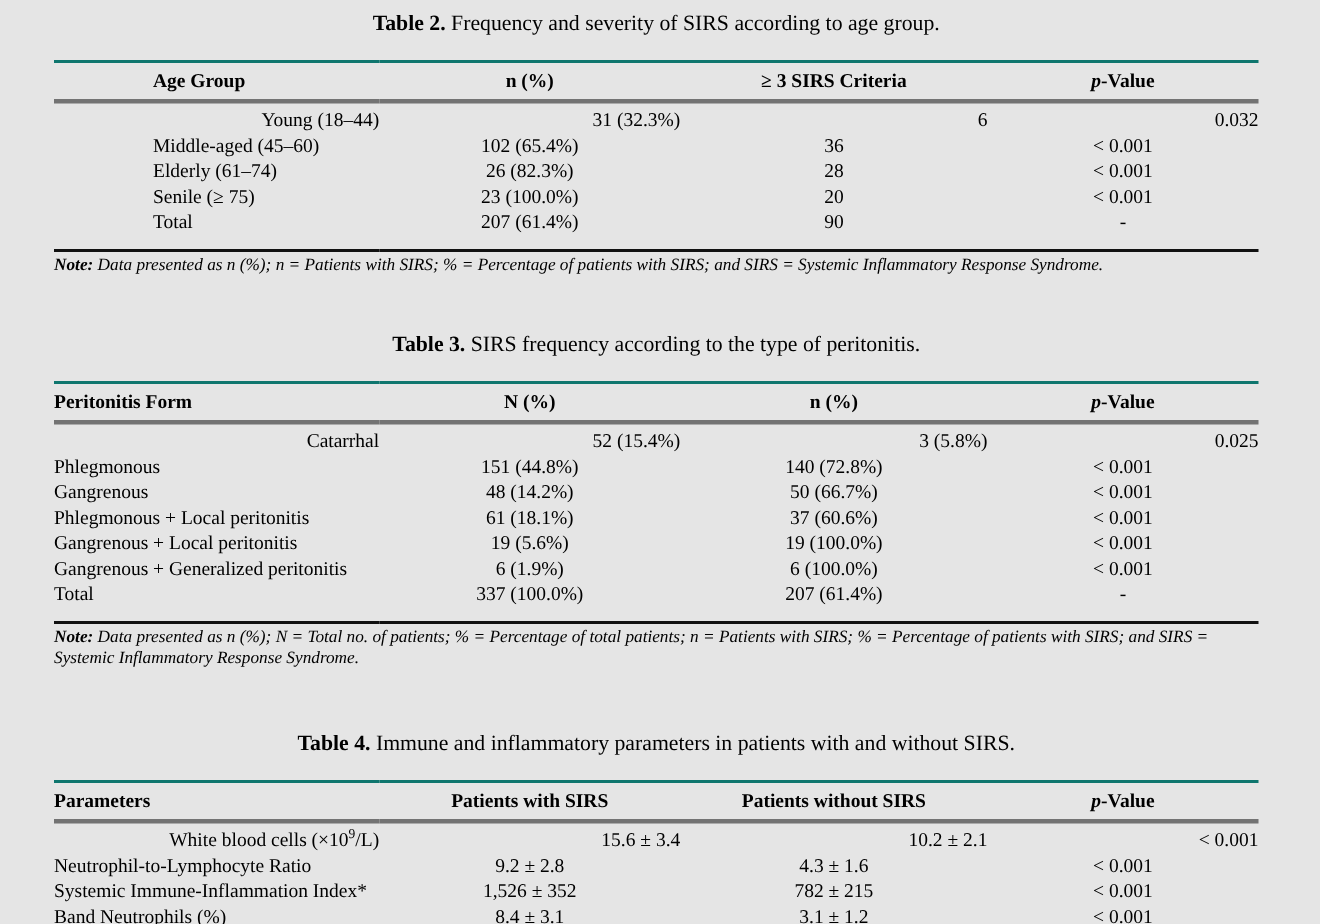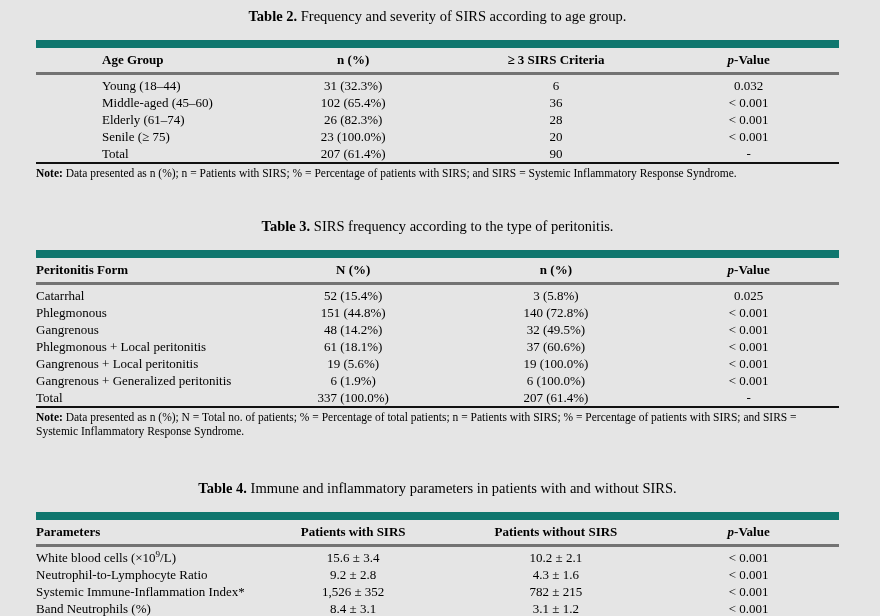--- a/index.html
+++ b/index.html
@@ -23,21 +23,21 @@
     text-align: center;
     font-size: 14.5px;
     line-height: 18px;
     margin-bottom: 15px;
   }
   .caption .cap-label { font-weight: bold; }
   table.data-table {
     width: 803px;
     table-layout: fixed;
     border-collapse: collapse;
-    border-top: 8px solid #0f766e;
+    border-top: 2px solid #0f766e;
     border-bottom: 2px solid #111111;
   }
   col.c1 { width: 27%; }
   col.c2 { width: 25%; }
   col.c3 { width: 25.5%; }
   col.c4 { width: 22.5%; }
   th {
     font-weight: bold;
     font-size: 13px;
     height: 24px;
@@ -47,32 +47,33 @@
     border-bottom: 3px solid #737373;
   }
   td {
     font-size: 13px;
     height: 17px;
     line-height: 17px;
     vertical-align: middle;
     text-align: center;
     padding: 0;
   }
-  tbody tr:first-child td { padding-top: 2px; }
-  tbody tr:last-child td { padding-bottom: 0; }
+  tbody tr:first-child td { padding-top: 2px; text-align: right; }
+  tbody tr:last-child td { padding-bottom: 10px; }
   .left { text-align: left; }
   .indent { padding-left: 66px; }
   .pv-i { font-style: italic; font-weight: bold; }
   sup { font-size: 9px; line-height: 0; }
   .note {
     width: 803px;
     font-size: 11.5px;
     line-height: 14px;
     margin-top: 2px;
     text-align: left;
+    font-style: italic;
   }
   .note .note-label { font-weight: bold; }
   .gap-a { margin-bottom: 37px; }
   .gap-b { margin-bottom: 41px; }
 </style>
 </head>
 <body>
 
 <div class="page">
 
@@ -161,21 +162,21 @@
       </tr>
       <tr>
         <td class="left">Phlegmonous</td>
         <td>151 (44.8%)</td>
         <td>140 (72.8%)</td>
         <td>&lt; 0.001</td>
       </tr>
       <tr>
         <td class="left">Gangrenous</td>
         <td>48 (14.2%)</td>
-        <td>32 (49.5%)</td>
+        <td>50 (66.7%)</td>
         <td>&lt; 0.001</td>
       </tr>
       <tr>
         <td class="left">Phlegmonous + Local peritonitis</td>
         <td>61 (18.1%)</td>
         <td>37 (60.6%)</td>
         <td>&lt; 0.001</td>
       </tr>
       <tr>
         <td class="left">Gangrenous + Local peritonitis</td>

